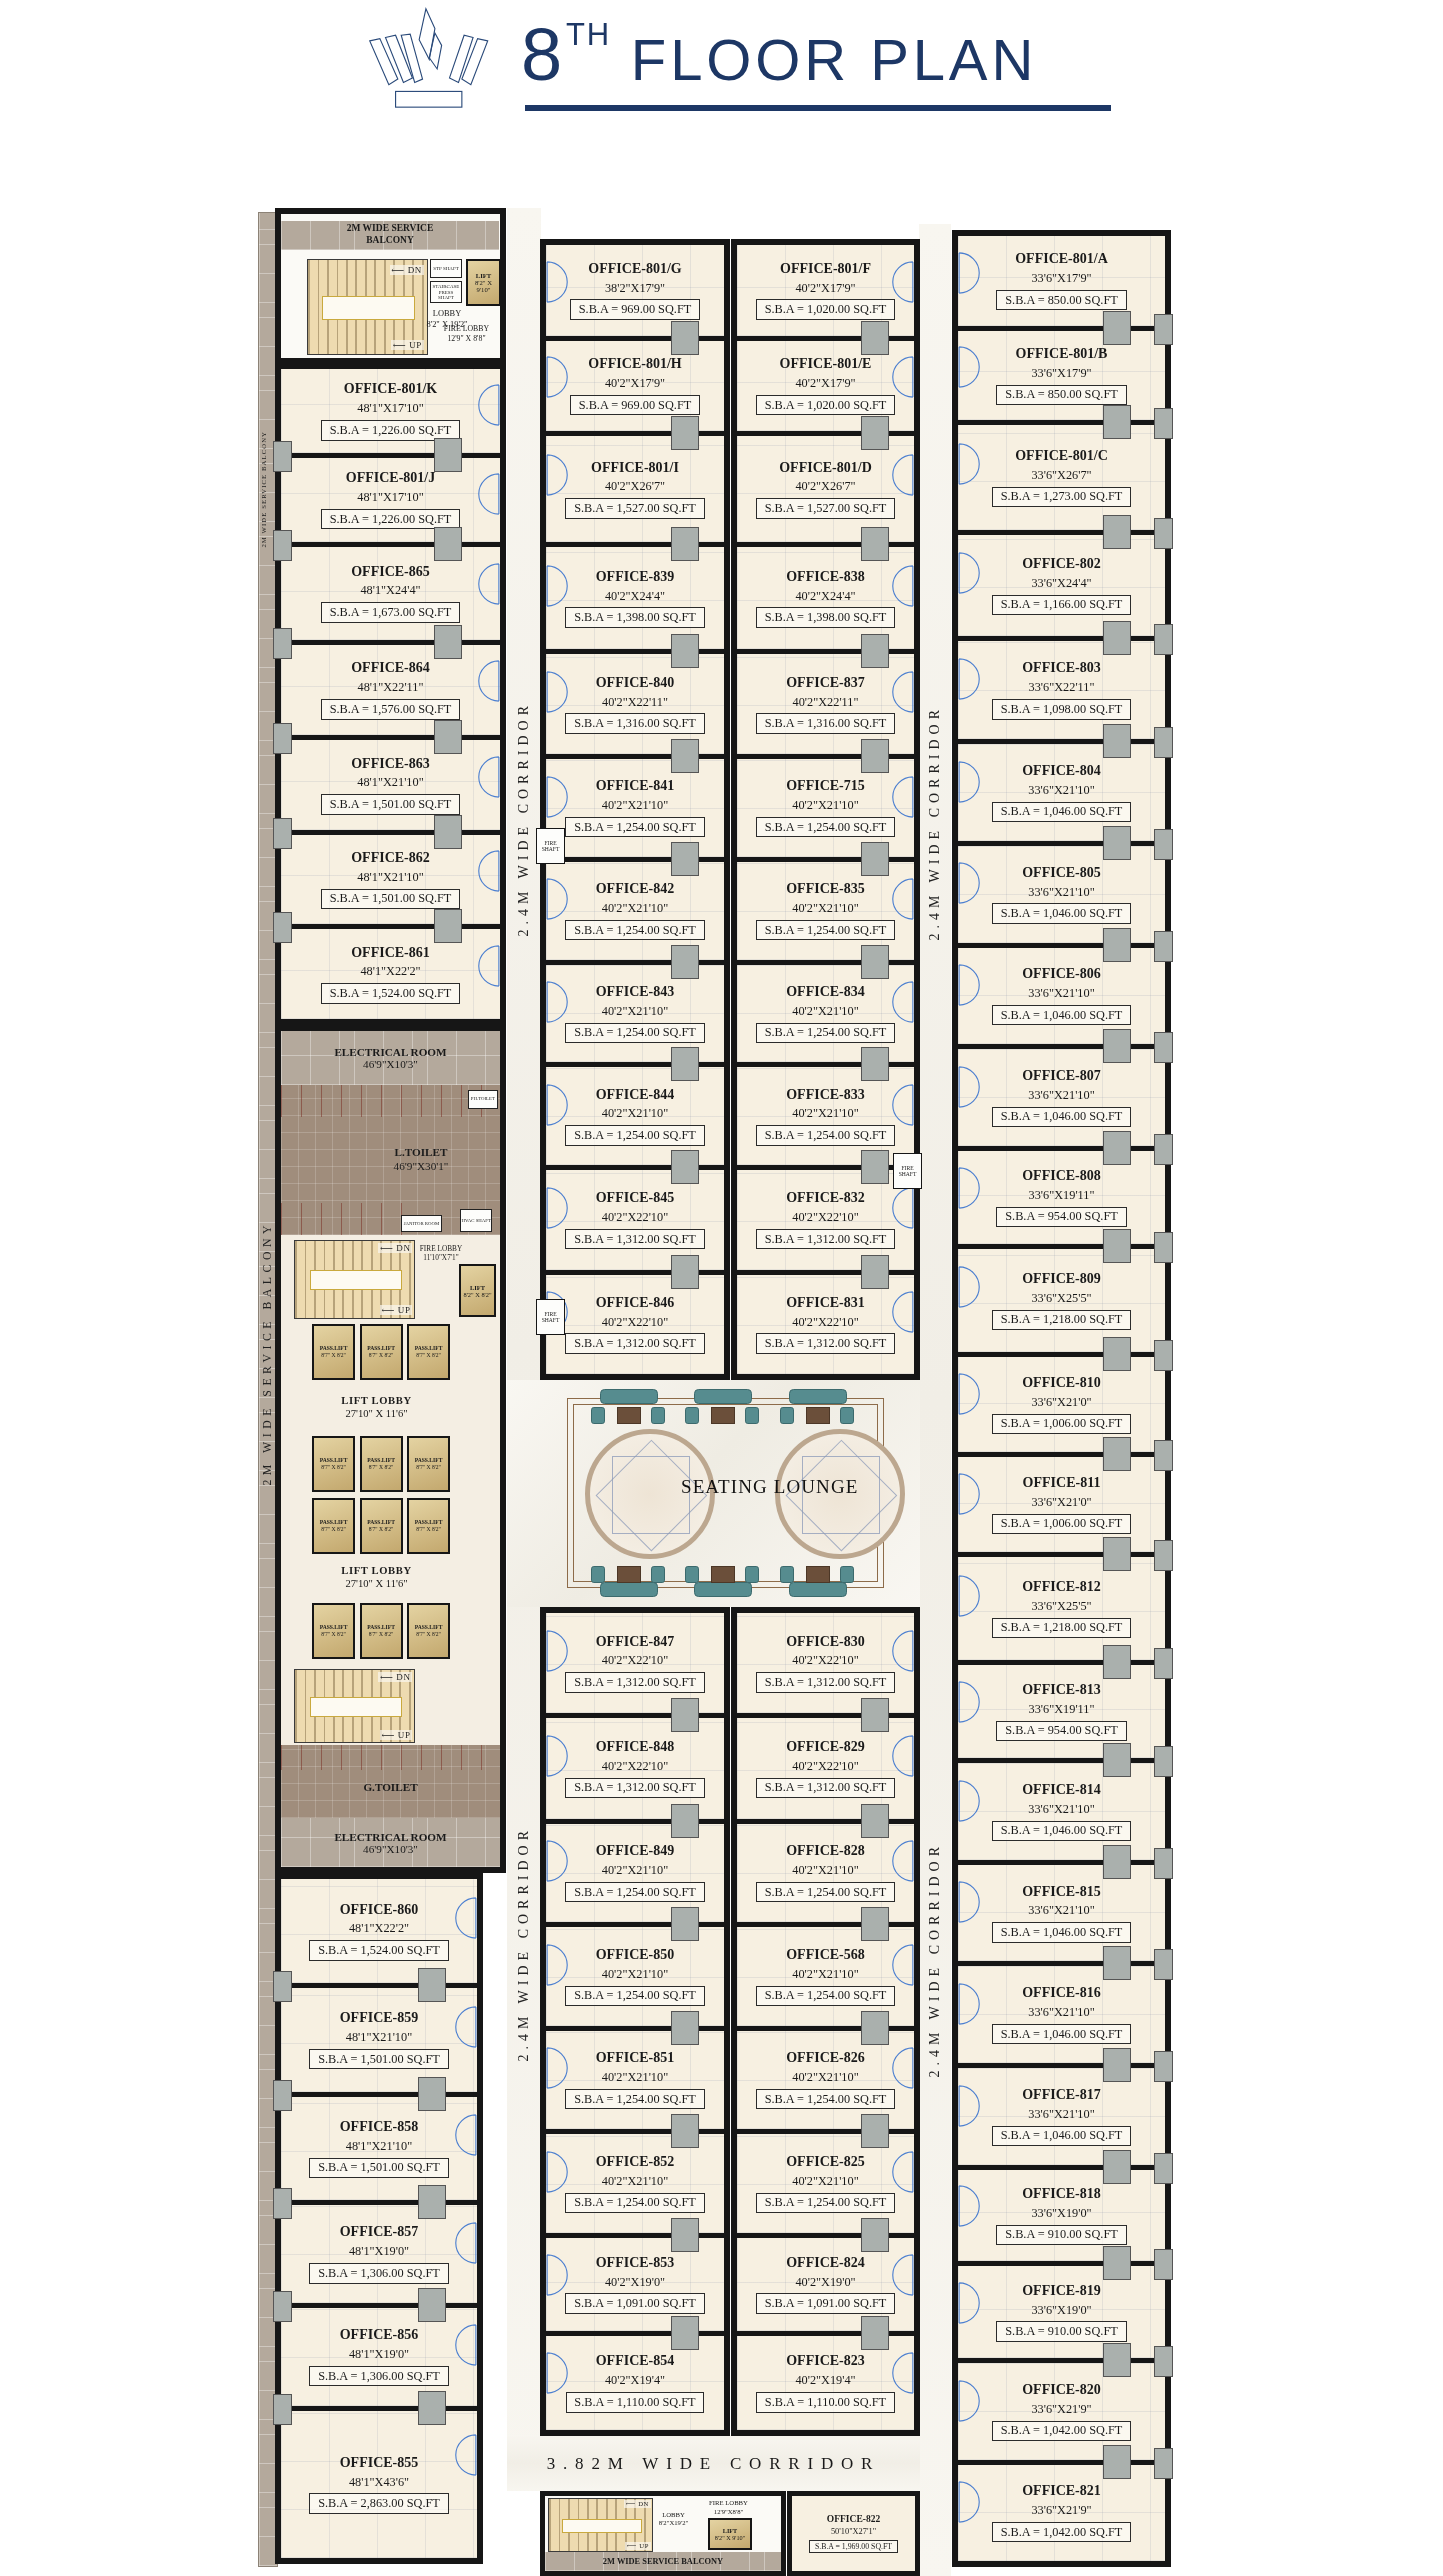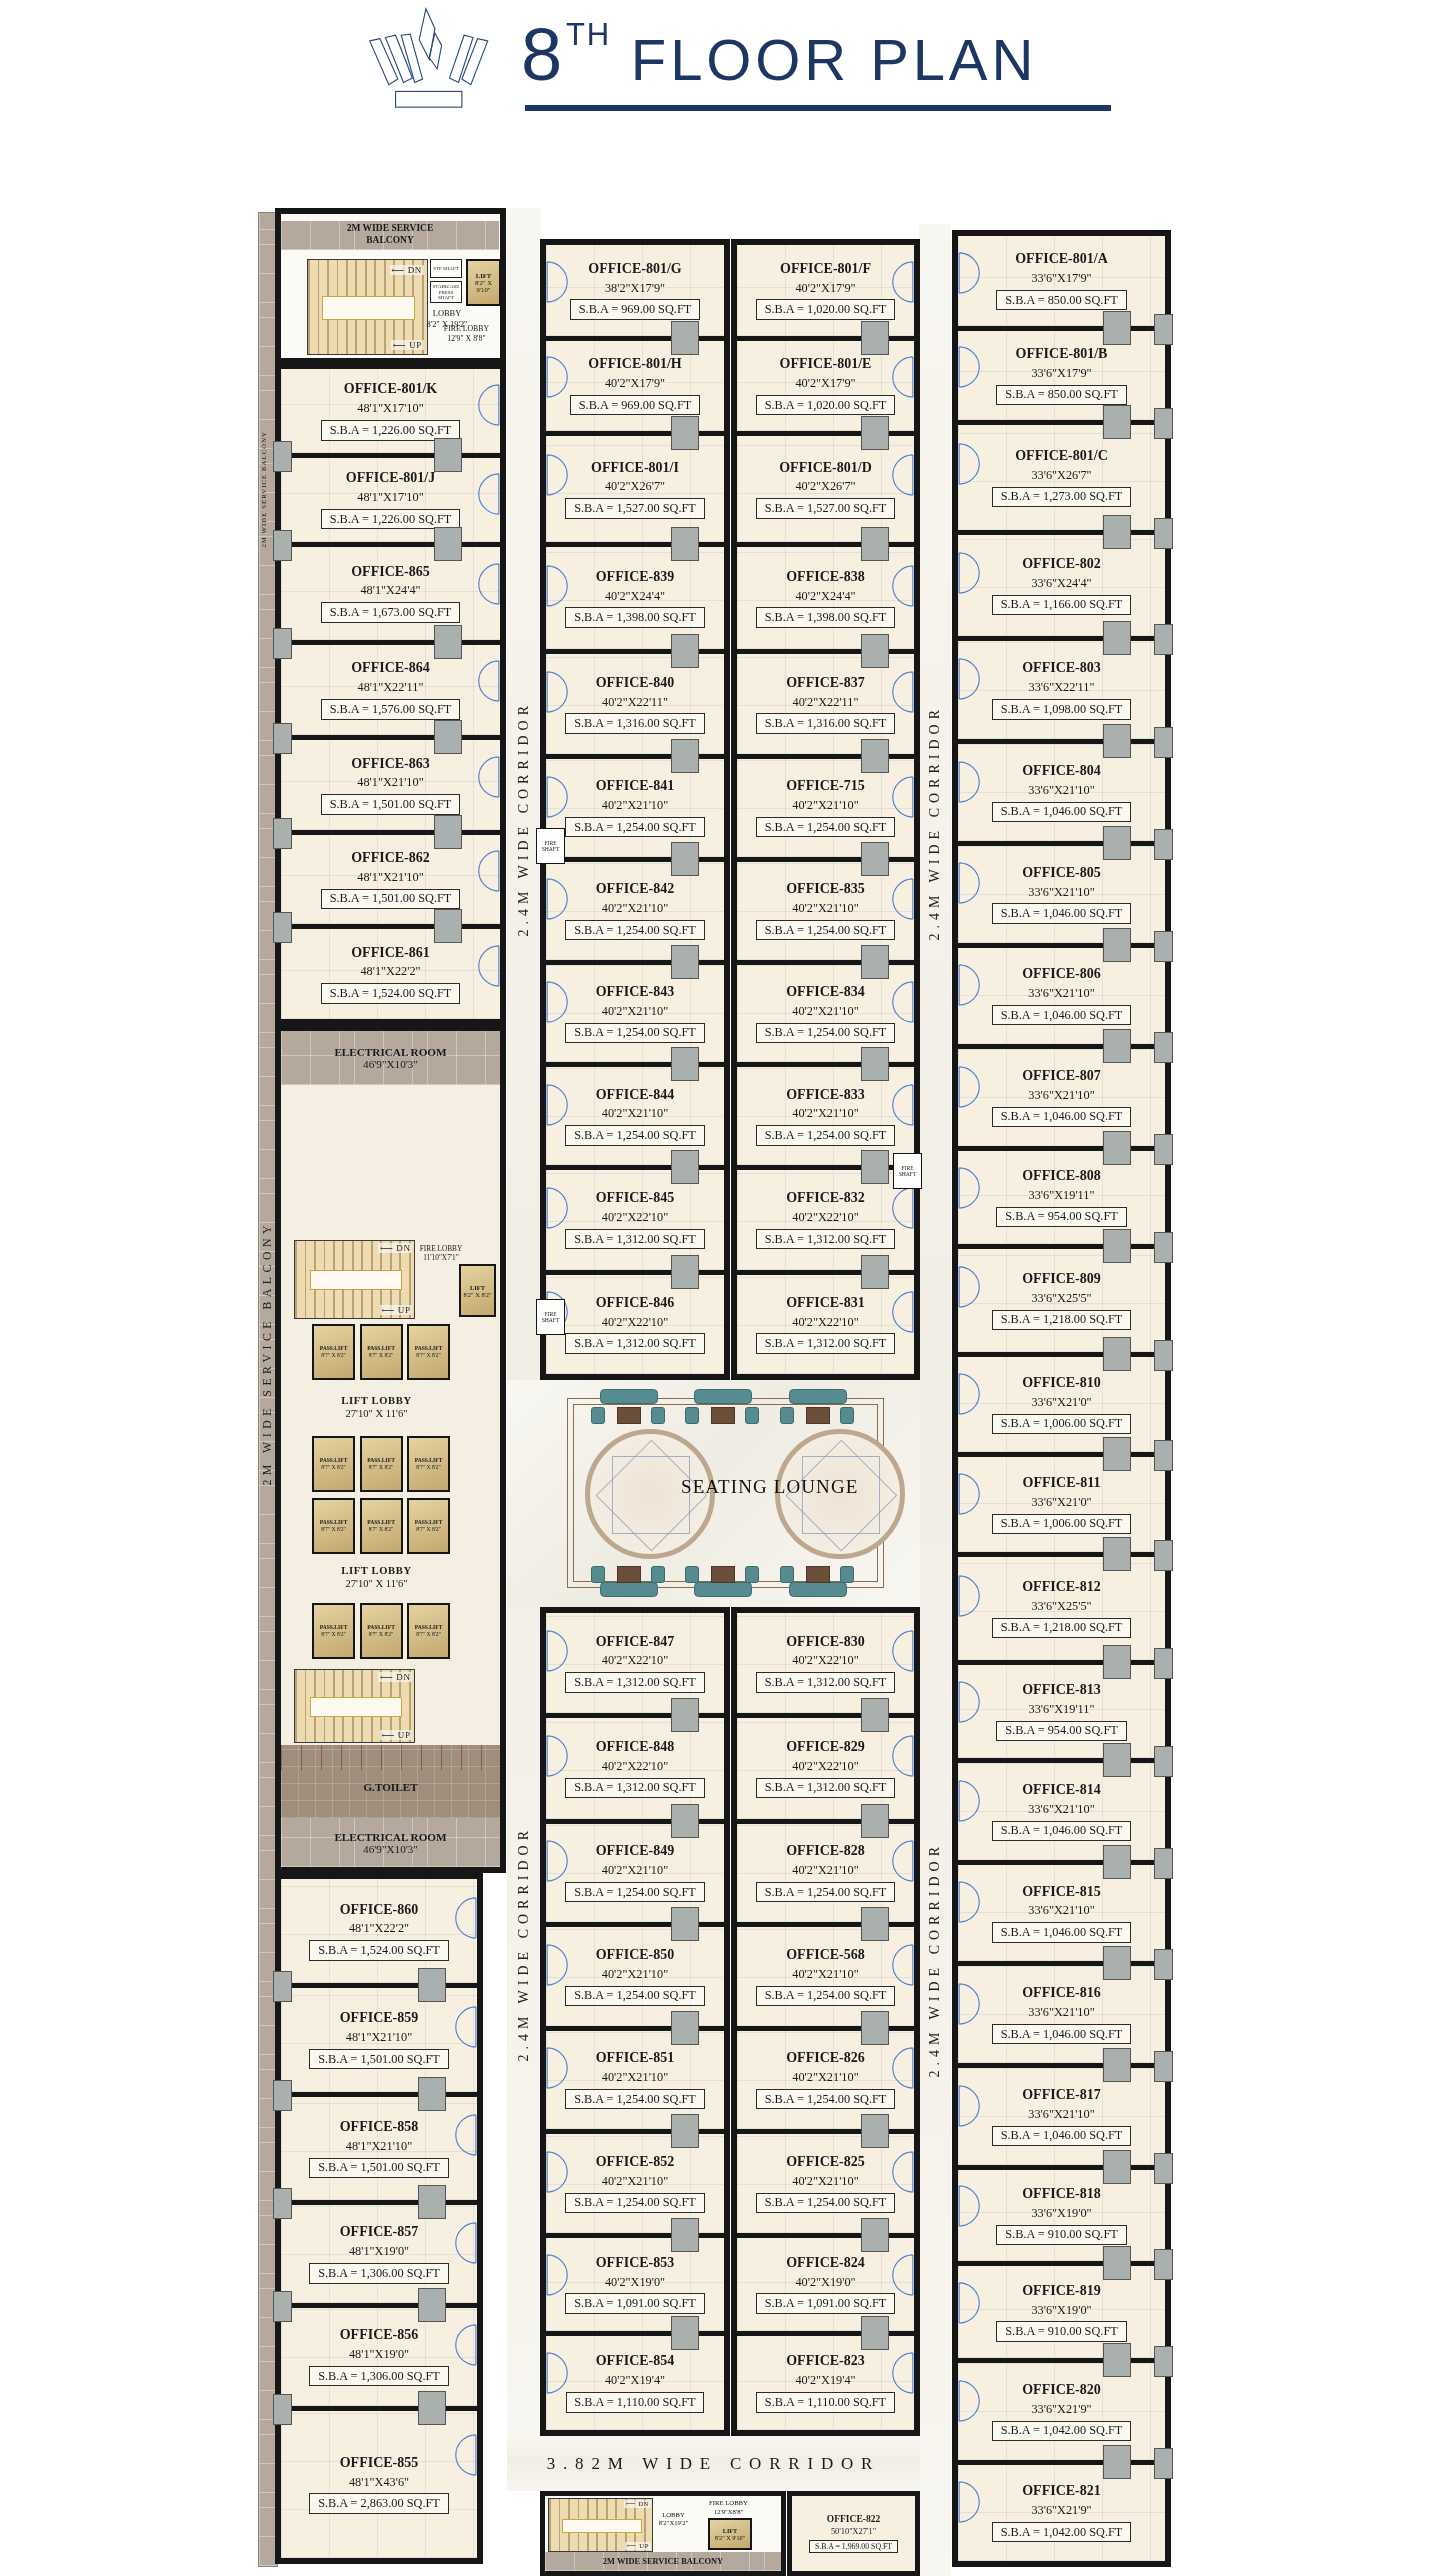--- a/index.html
+++ b/index.html
@@ -114,20 +114,31 @@
   <div class="vlabel" style="left:8.4px;top:481px;">2.4M WIDE CORRIDOR</div>
   <div class="vlabel" style="left:8.4px;top:1618px;">2.4M WIDE CORRIDOR</div>
   <div class="firebox" style="left:-26px;top:929px;width:29px;height:36px;">FIRE SHAFT</div>
 </div>
 
 <div class="abs" style="left:275px;top:1025px;width:231px;height:848px;box-sizing:border-box;border:6.2px solid #161616;background:#f4eee3;">
   <div class="abs tile" style="left:0;top:0;width:219px;height:54px;display:flex;flex-direction:column;align-items:center;justify-content:center;font-size:11.2px;">
     <div style="font-weight:bold;">ELECTRICAL ROOM</div>
     <div>46'9"X10'3"</div>
   </div>
+  <div class="abs browntile" style="left:0;top:54px;width:219px;height:150px;">
+    <div class="abs" style="left:0;top:0;width:100%;height:32px;background-image:repeating-linear-gradient(90deg,rgba(120,40,30,.5) 0 1.1px,transparent 1.1px 20px);"></div>
+    <div class="abs" style="left:0;bottom:0;width:60%;height:32px;background-image:repeating-linear-gradient(90deg,rgba(120,40,30,.5) 0 1.1px,transparent 1.1px 20px);"></div>
+    <div class="lbl" style="left:84px;top:60px;width:112px;font-size:11.2px;color:#1c1c1c;">
+      <div style="font-weight:bold;">L.TOILET</div>
+      <div>46'9"X30'1"</div>
+    </div>
+    <div class="shaftbox" style="right:2.2px;top:4.5px;width:30px;height:19px;font-size:4.8px;">PH.TOILET</div>
+    <div class="shaftbox" style="left:120px;bottom:3.4px;width:41px;height:17px;font-size:4.8px;">JANITOR ROOM</div>
+    <div class="shaftbox" style="right:7.8px;bottom:3.4px;width:32px;height:22.4px;font-size:4.8px;">HVAC SHAFT</div>
+  </div>
   <div class="abs" style="left:0;top:204px;width:219px;height:87px;">
     <div class="stairs" style="left:13.4px;top:4.5px;width:119px;height:77px;">
       <div class="landing"></div>
       <span class="sdn" style="right:2.2px;top:2.2px;">⟵ <span>DN</span></span>
       <span class="sup2" style="right:2.2px;bottom:2.2px;">⟵ <span>UP</span></span>
     </div>
     <div class="lbl" style="left:134px;top:9px;width:52px;font-size:7.3px;">
       <div>FIRE LOBBY</div>
       <div>11'10"X7'1"</div>
     </div>

